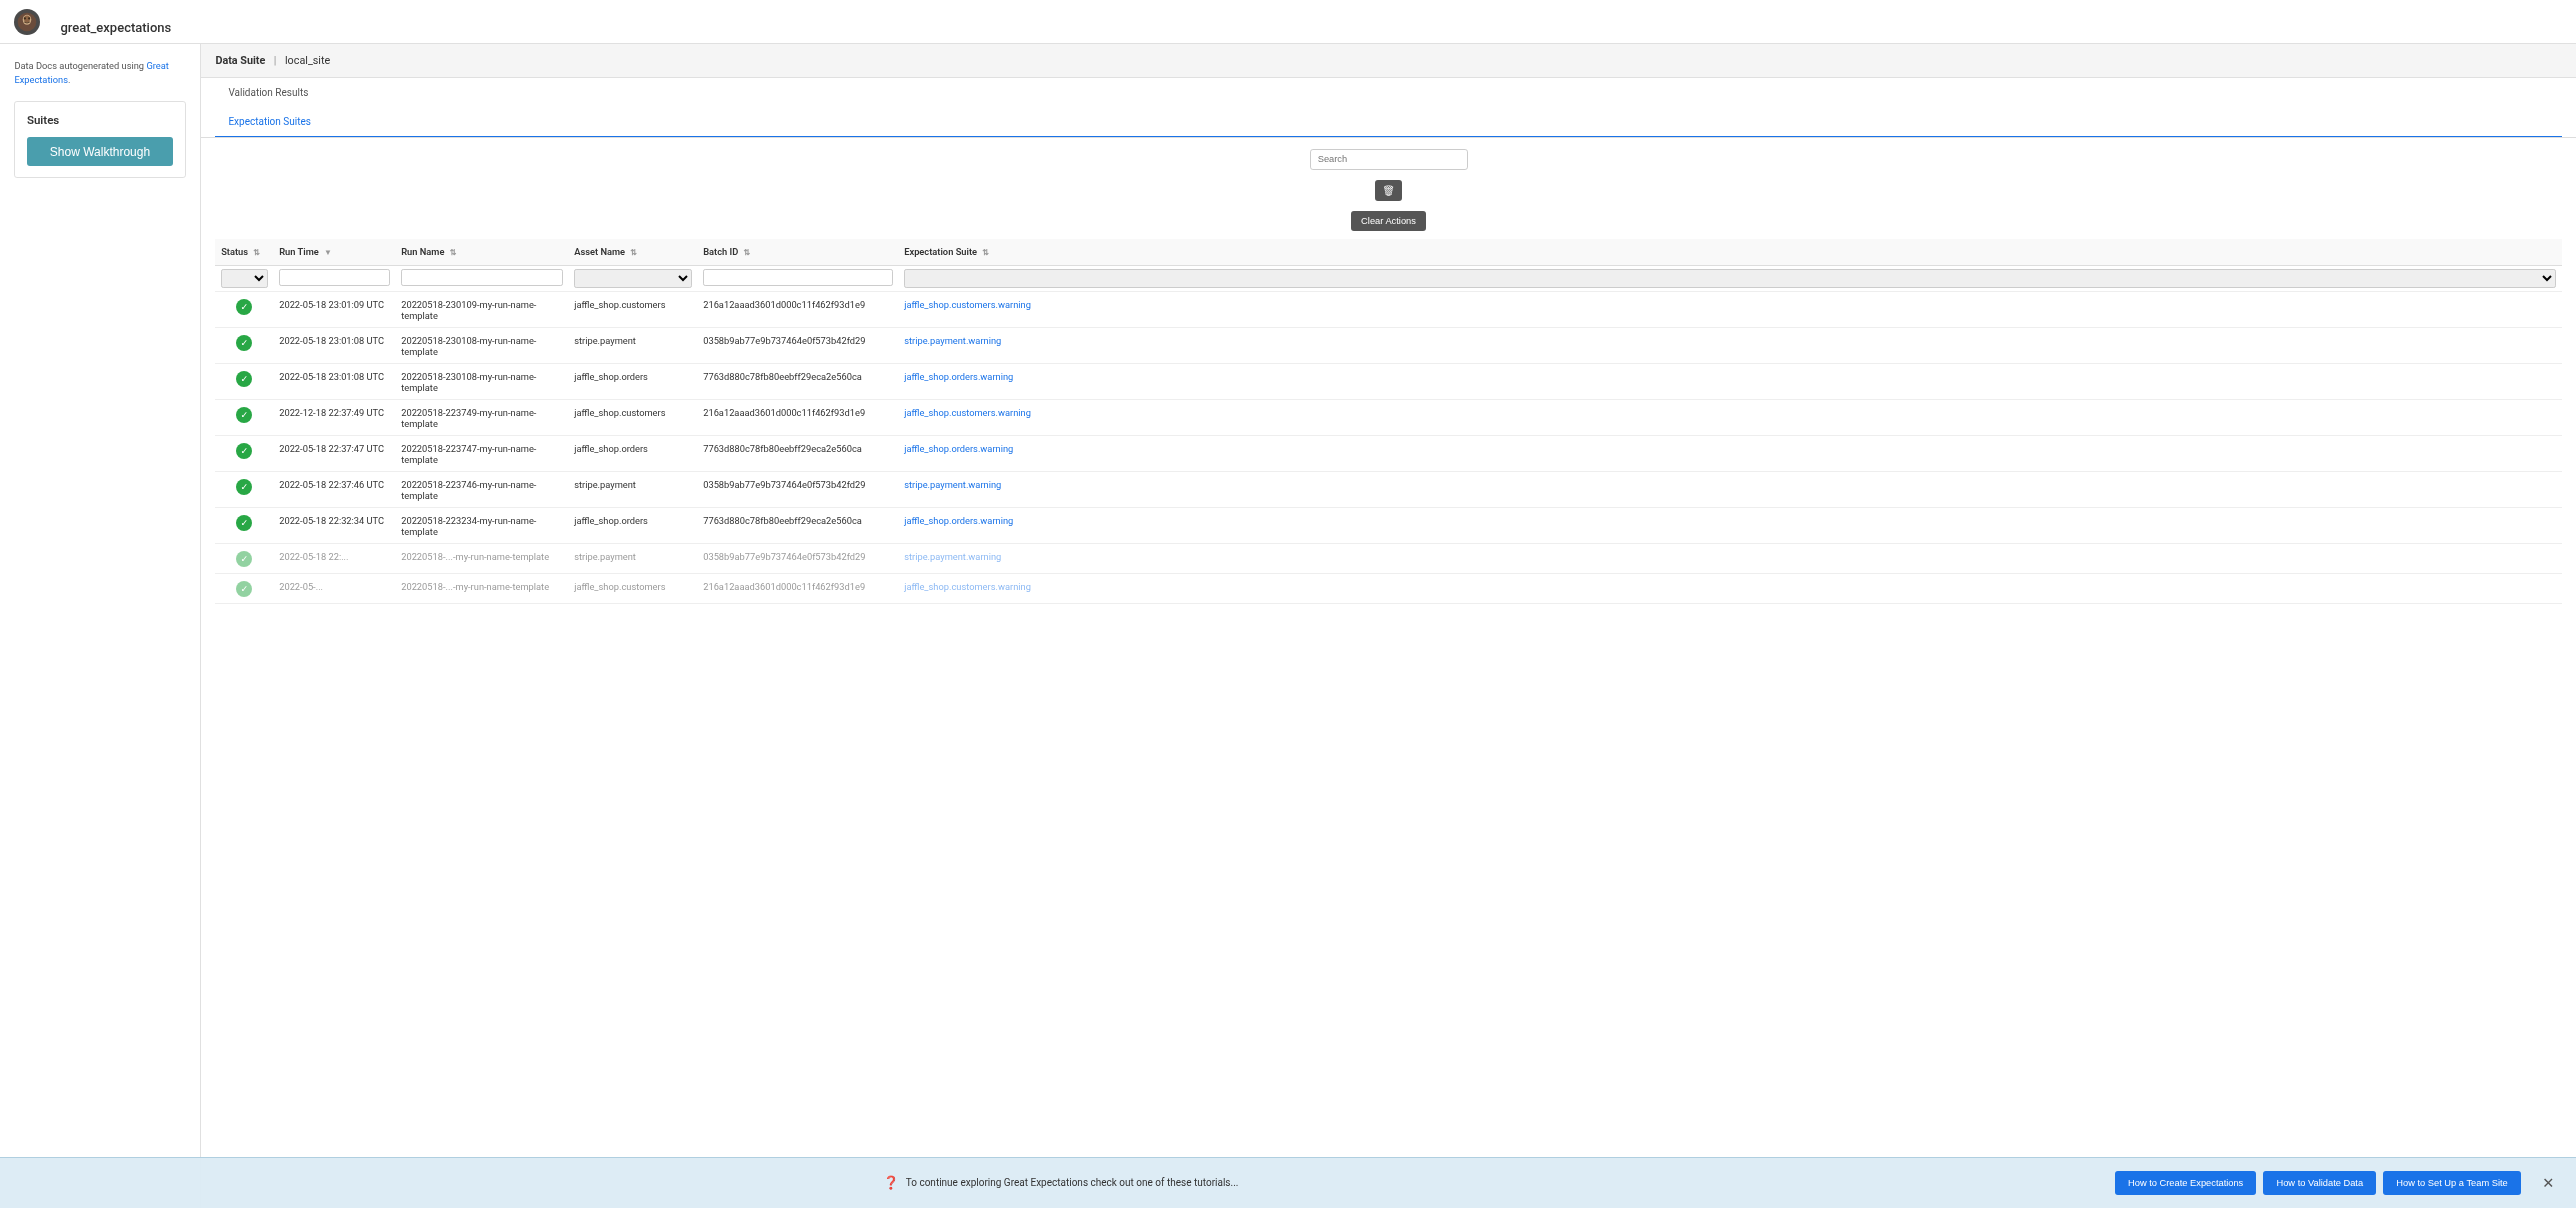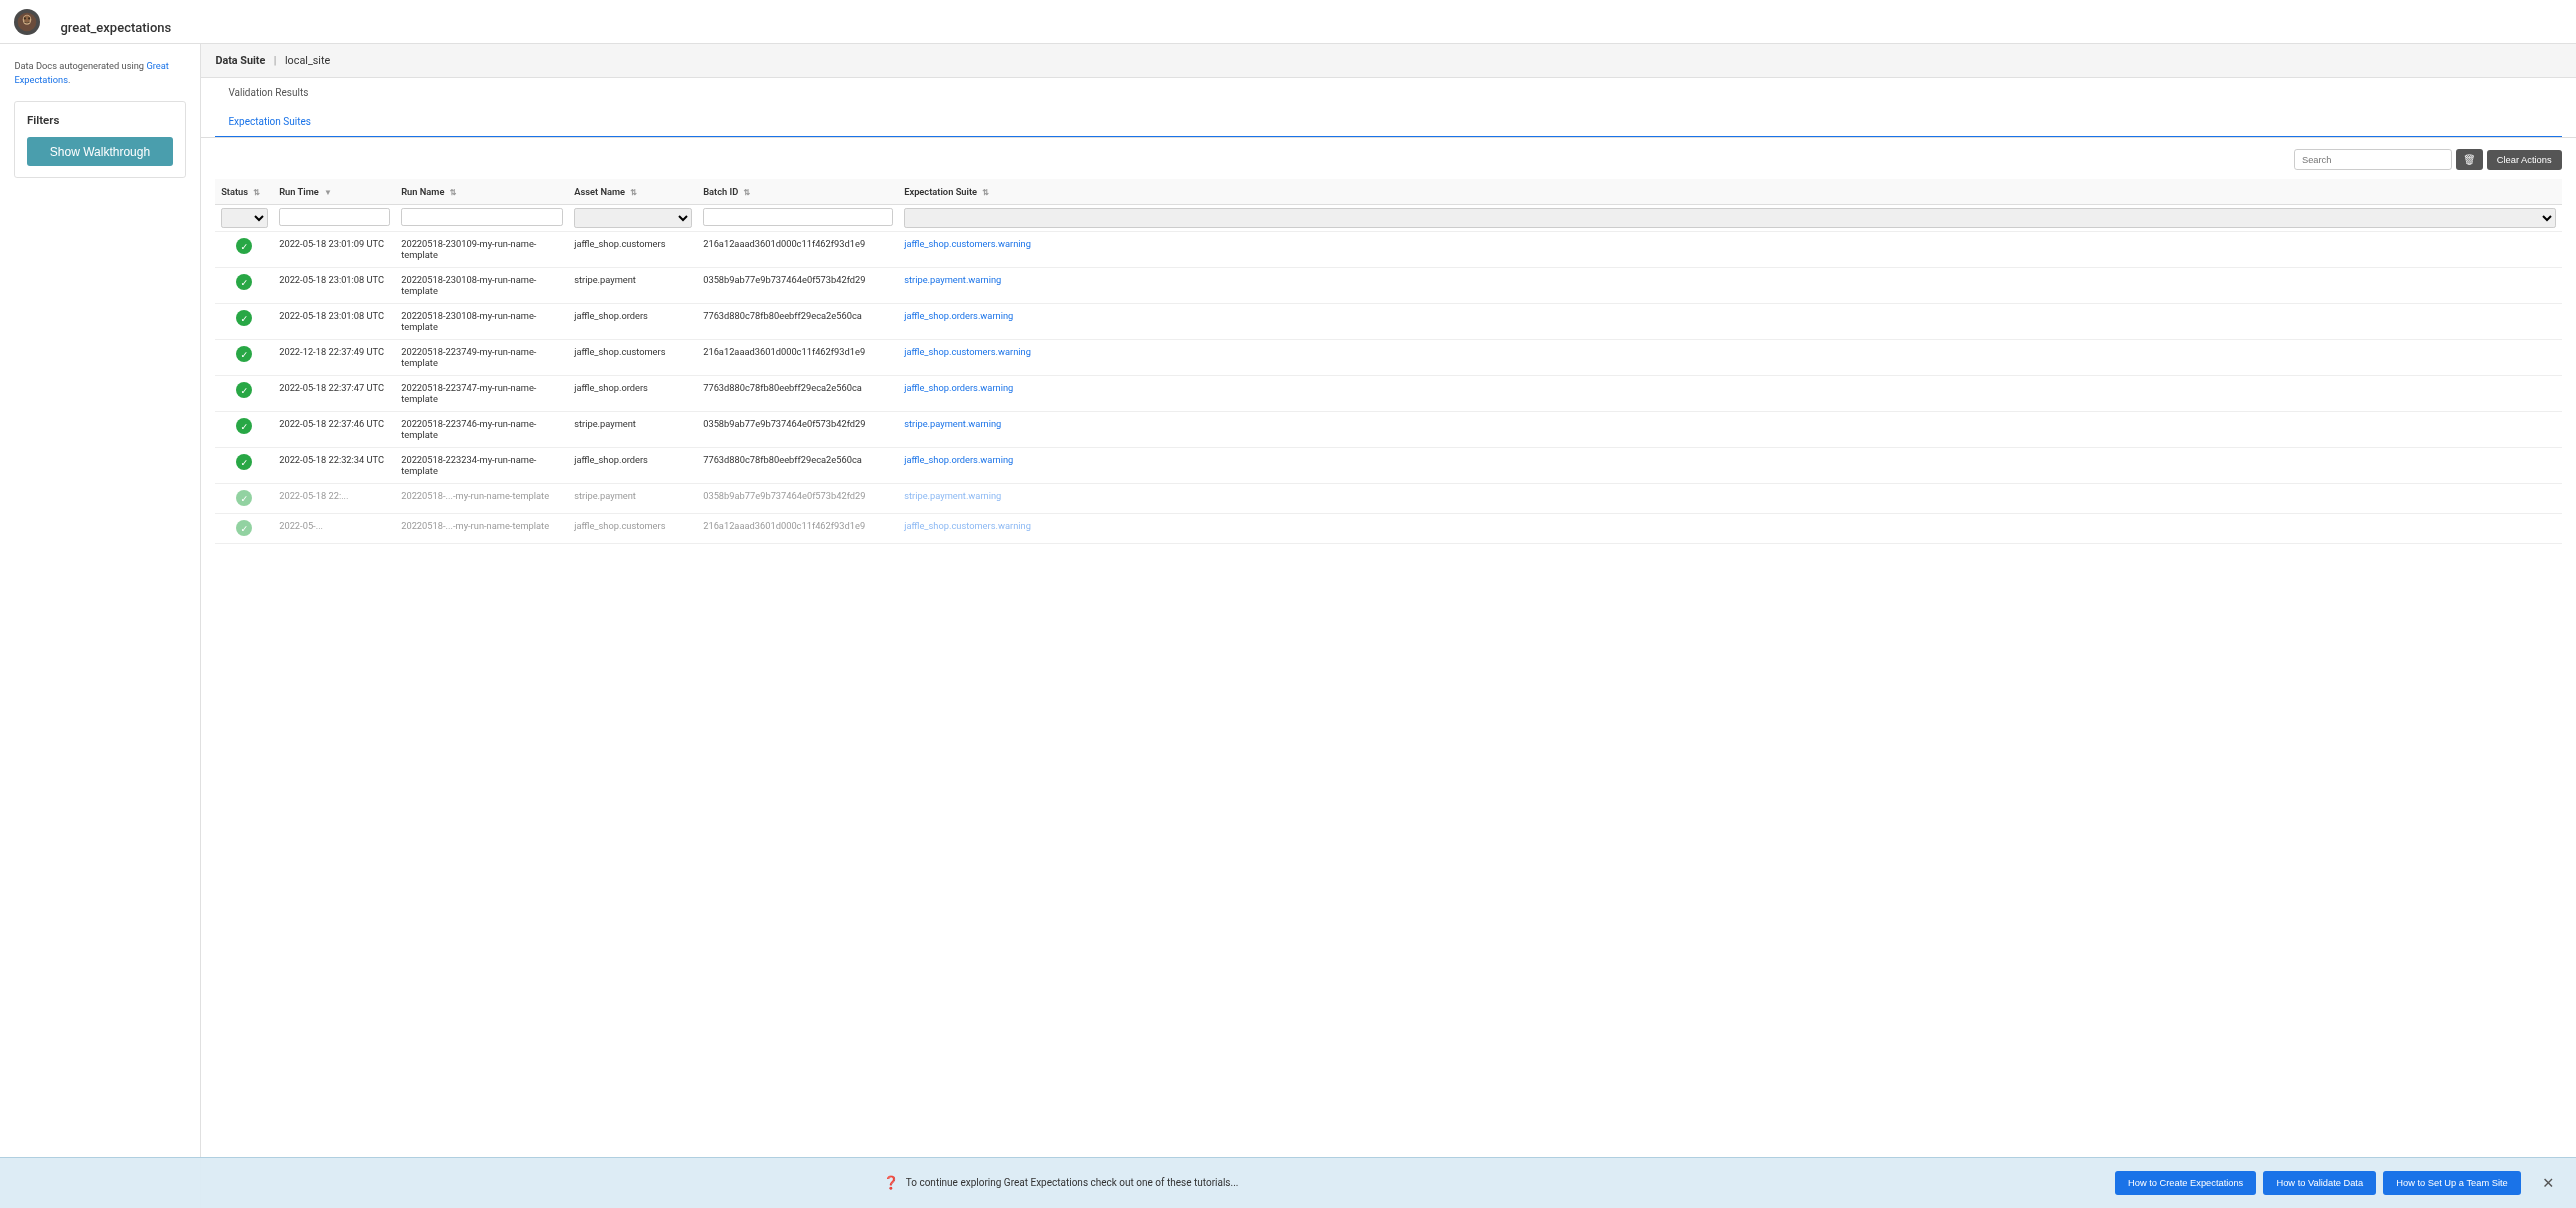--- a/index.html
+++ b/index.html
@@ -32,21 +32,21 @@
 
     
     .tabs { display: flex; border-bottom: 0.7px solid #ddd; padding: 0 14.4px; flex-direction: column; }
     .tab { padding: 8.6px 13px; font-size: 10px; cursor: pointer; border-bottom: 1.4px solid transparent; color: #555; text-decoration: none; }
     .tab.active { color: #1a73e8; border-bottom-color: #1a73e8; }
 
     
     .table-area { padding: 11.5px 14.4px; flex: 1; overflow: auto; position: relative; }
 
     
-    .filter-row { display: flex; justify-content: flex-end; align-items: center; gap: 4px; margin-bottom: 8.6px; }
+    .filter-row { display: flex; justify-content: flex-end; align-items: center; gap: 10px; margin-bottom: 8.6px; flex-direction: column; }
     .search-input { border: 0.7px solid #ccc; border-radius: 2.9px; padding: 4.3px 7.2px; font-size: 9.3px; width: 158px; }
     .btn-delete { background: #555; color: #fff; border: none; padding: 5px 7.2px; border-radius: 2.9px; cursor: pointer; font-size: 10px; }
     .btn-clear-filters { background: #555; color: #fff; border: none; padding: 5px 10px; border-radius: 2.9px; cursor: pointer; font-size: 9.3px; }
 
     
     .data-table { width: 100%; border-collapse: collapse; font-size: 9.3px; }
     .data-table th { background: #f9f9f9; padding: 7.2px 5.8px; text-align: left; font-weight: 600; border-bottom: 1.4px solid #ddd; white-space: nowrap; }
     .data-table th .sort-icon { margin-left: 2.9px; color: #999; font-size: 8px; }
     .data-table td { padding: 6.5px 5.8px; border-bottom: 0.7px solid #eee; vertical-align: top; }
 
@@ -98,21 +98,21 @@
   </div>
 </div>
 
 <div class="layout">
 
   <div class="sidebar">
     <p class="sidebar-description">
       <span>Data Docs autogenerated using </span><a href="#">Great Expectations</a><span>.</span>
     </p>
     <div class="actions-panel">
-      <div class="actions-title">Filters</div>
+      <div class="actions-title">Suites</div>
       <button class="btn-walkthrough">Show Walkthrough</button>
     </div>
   </div>
 
   <div class="main">
 
     <div class="datadocs-bar">
       <strong>Data Suite</strong>
       <span class="separator">|</span>
       <span>local_site</span>

